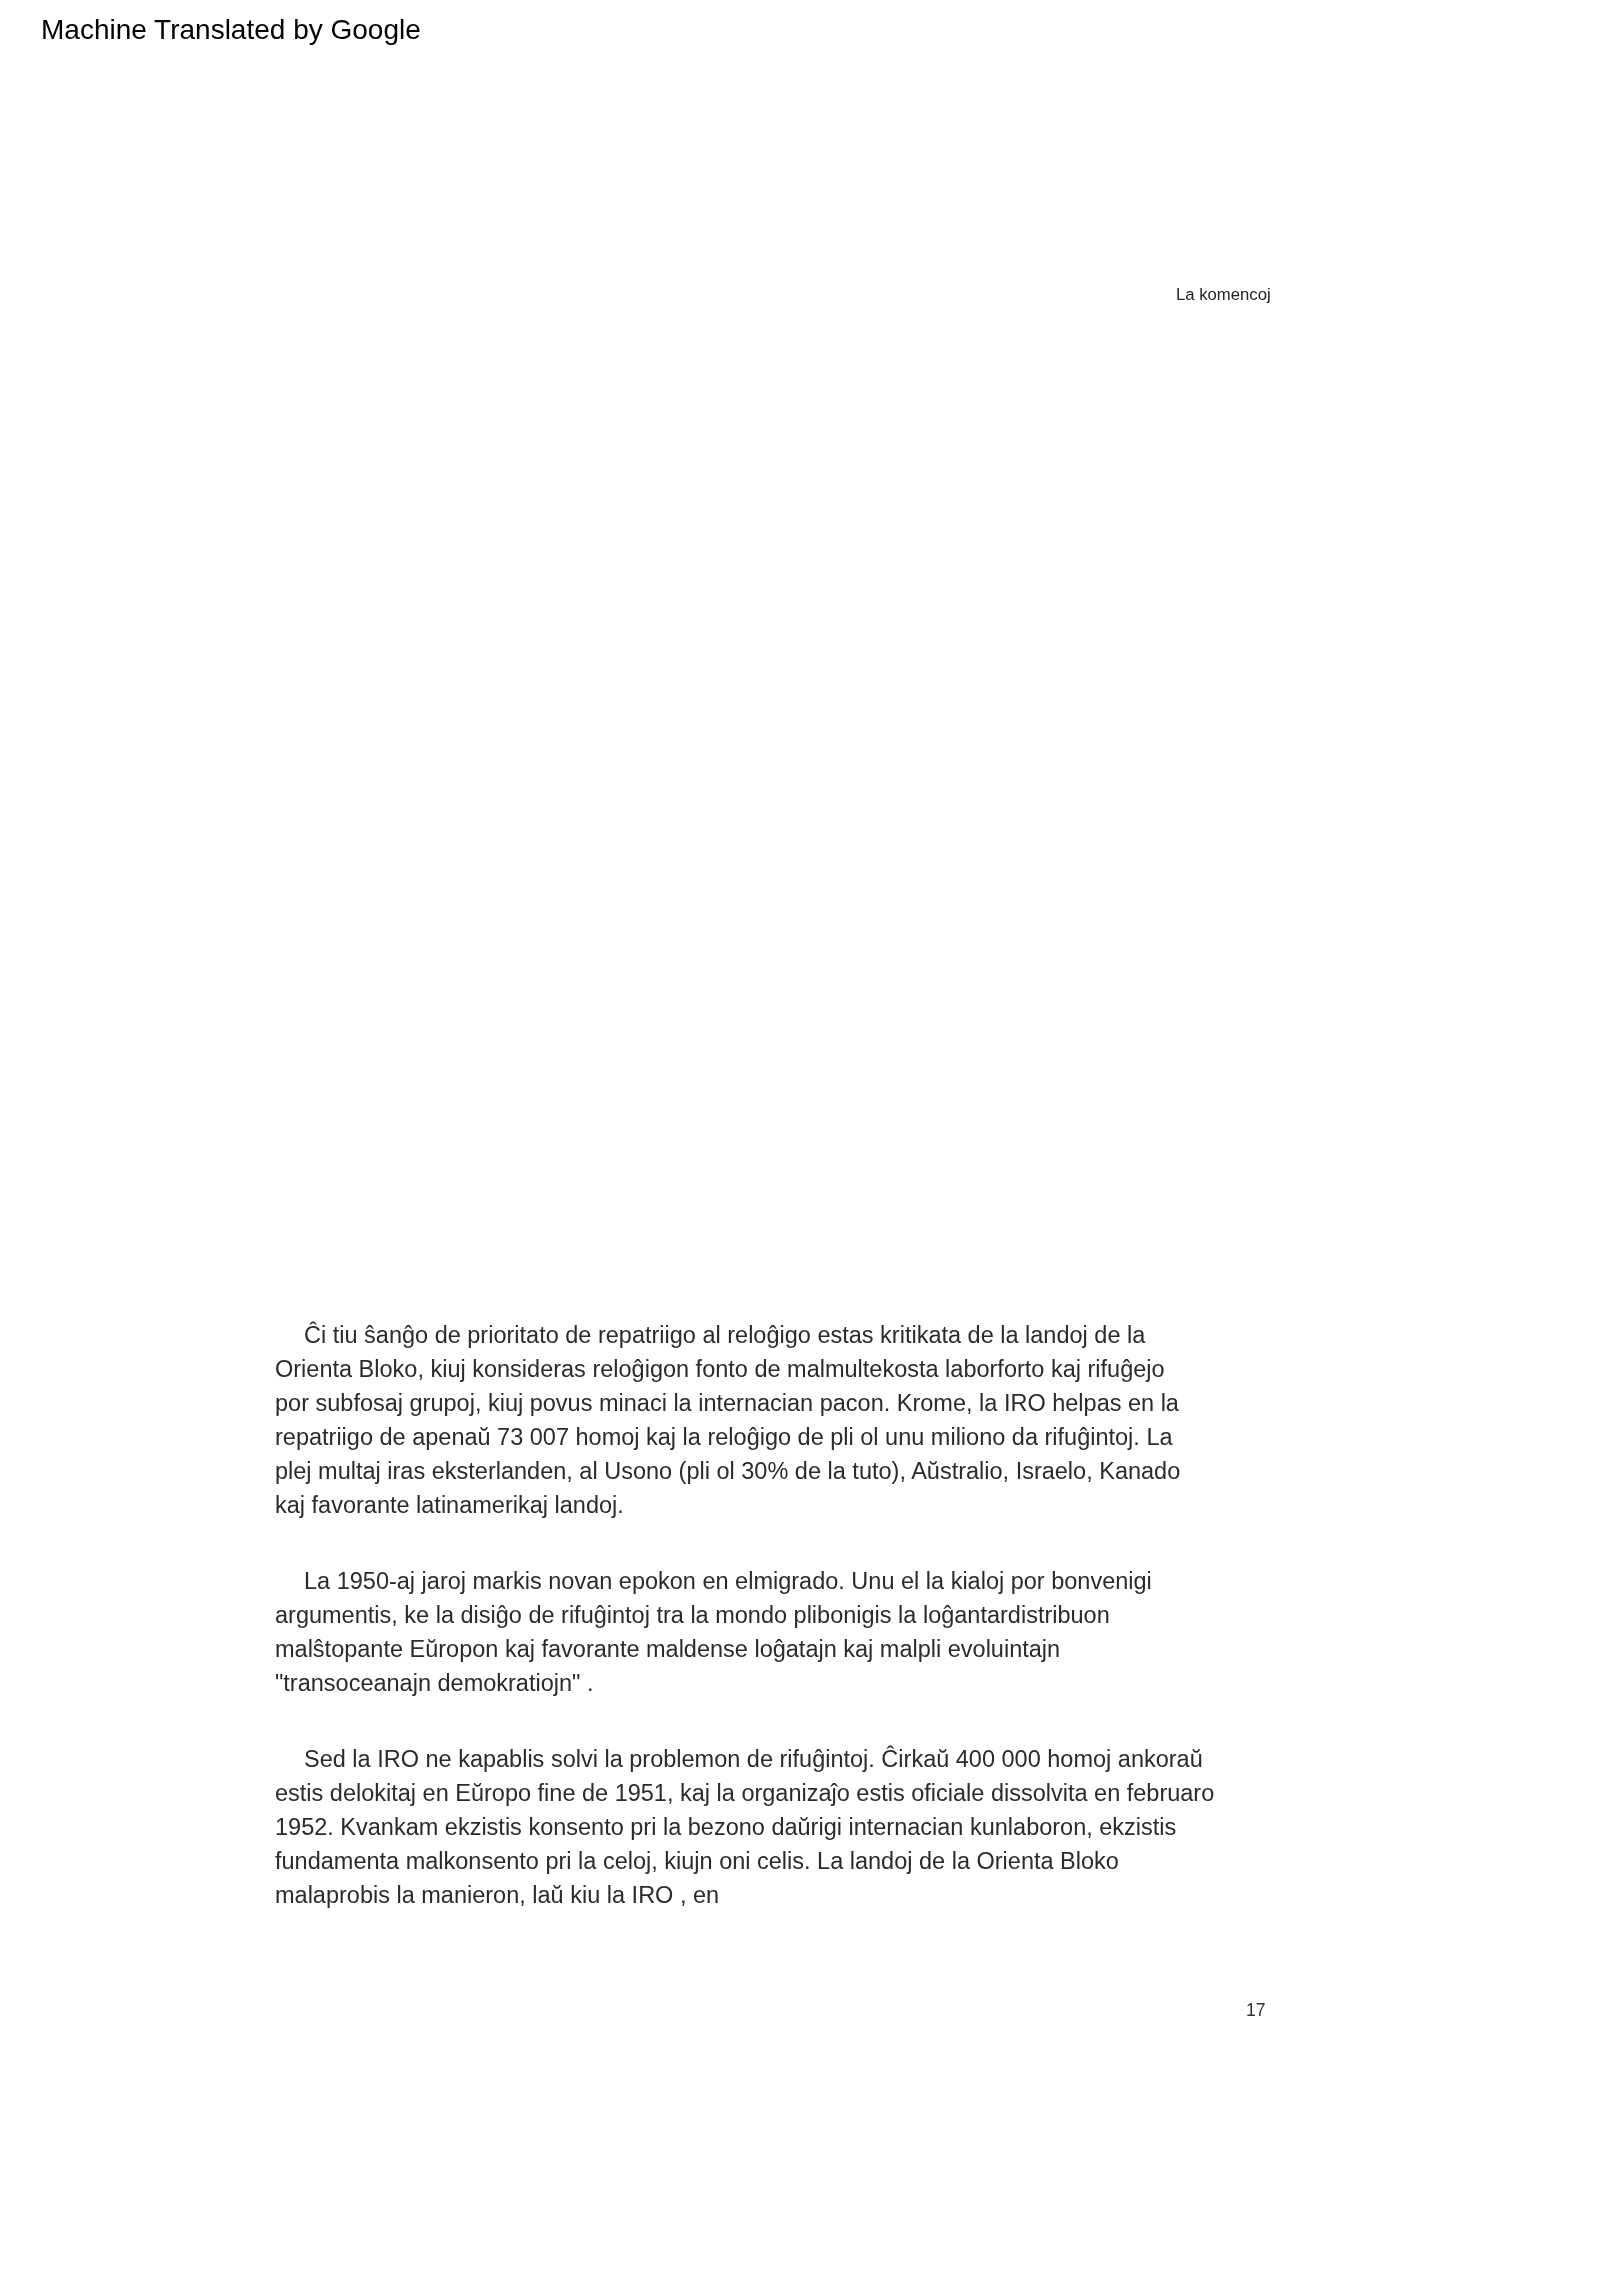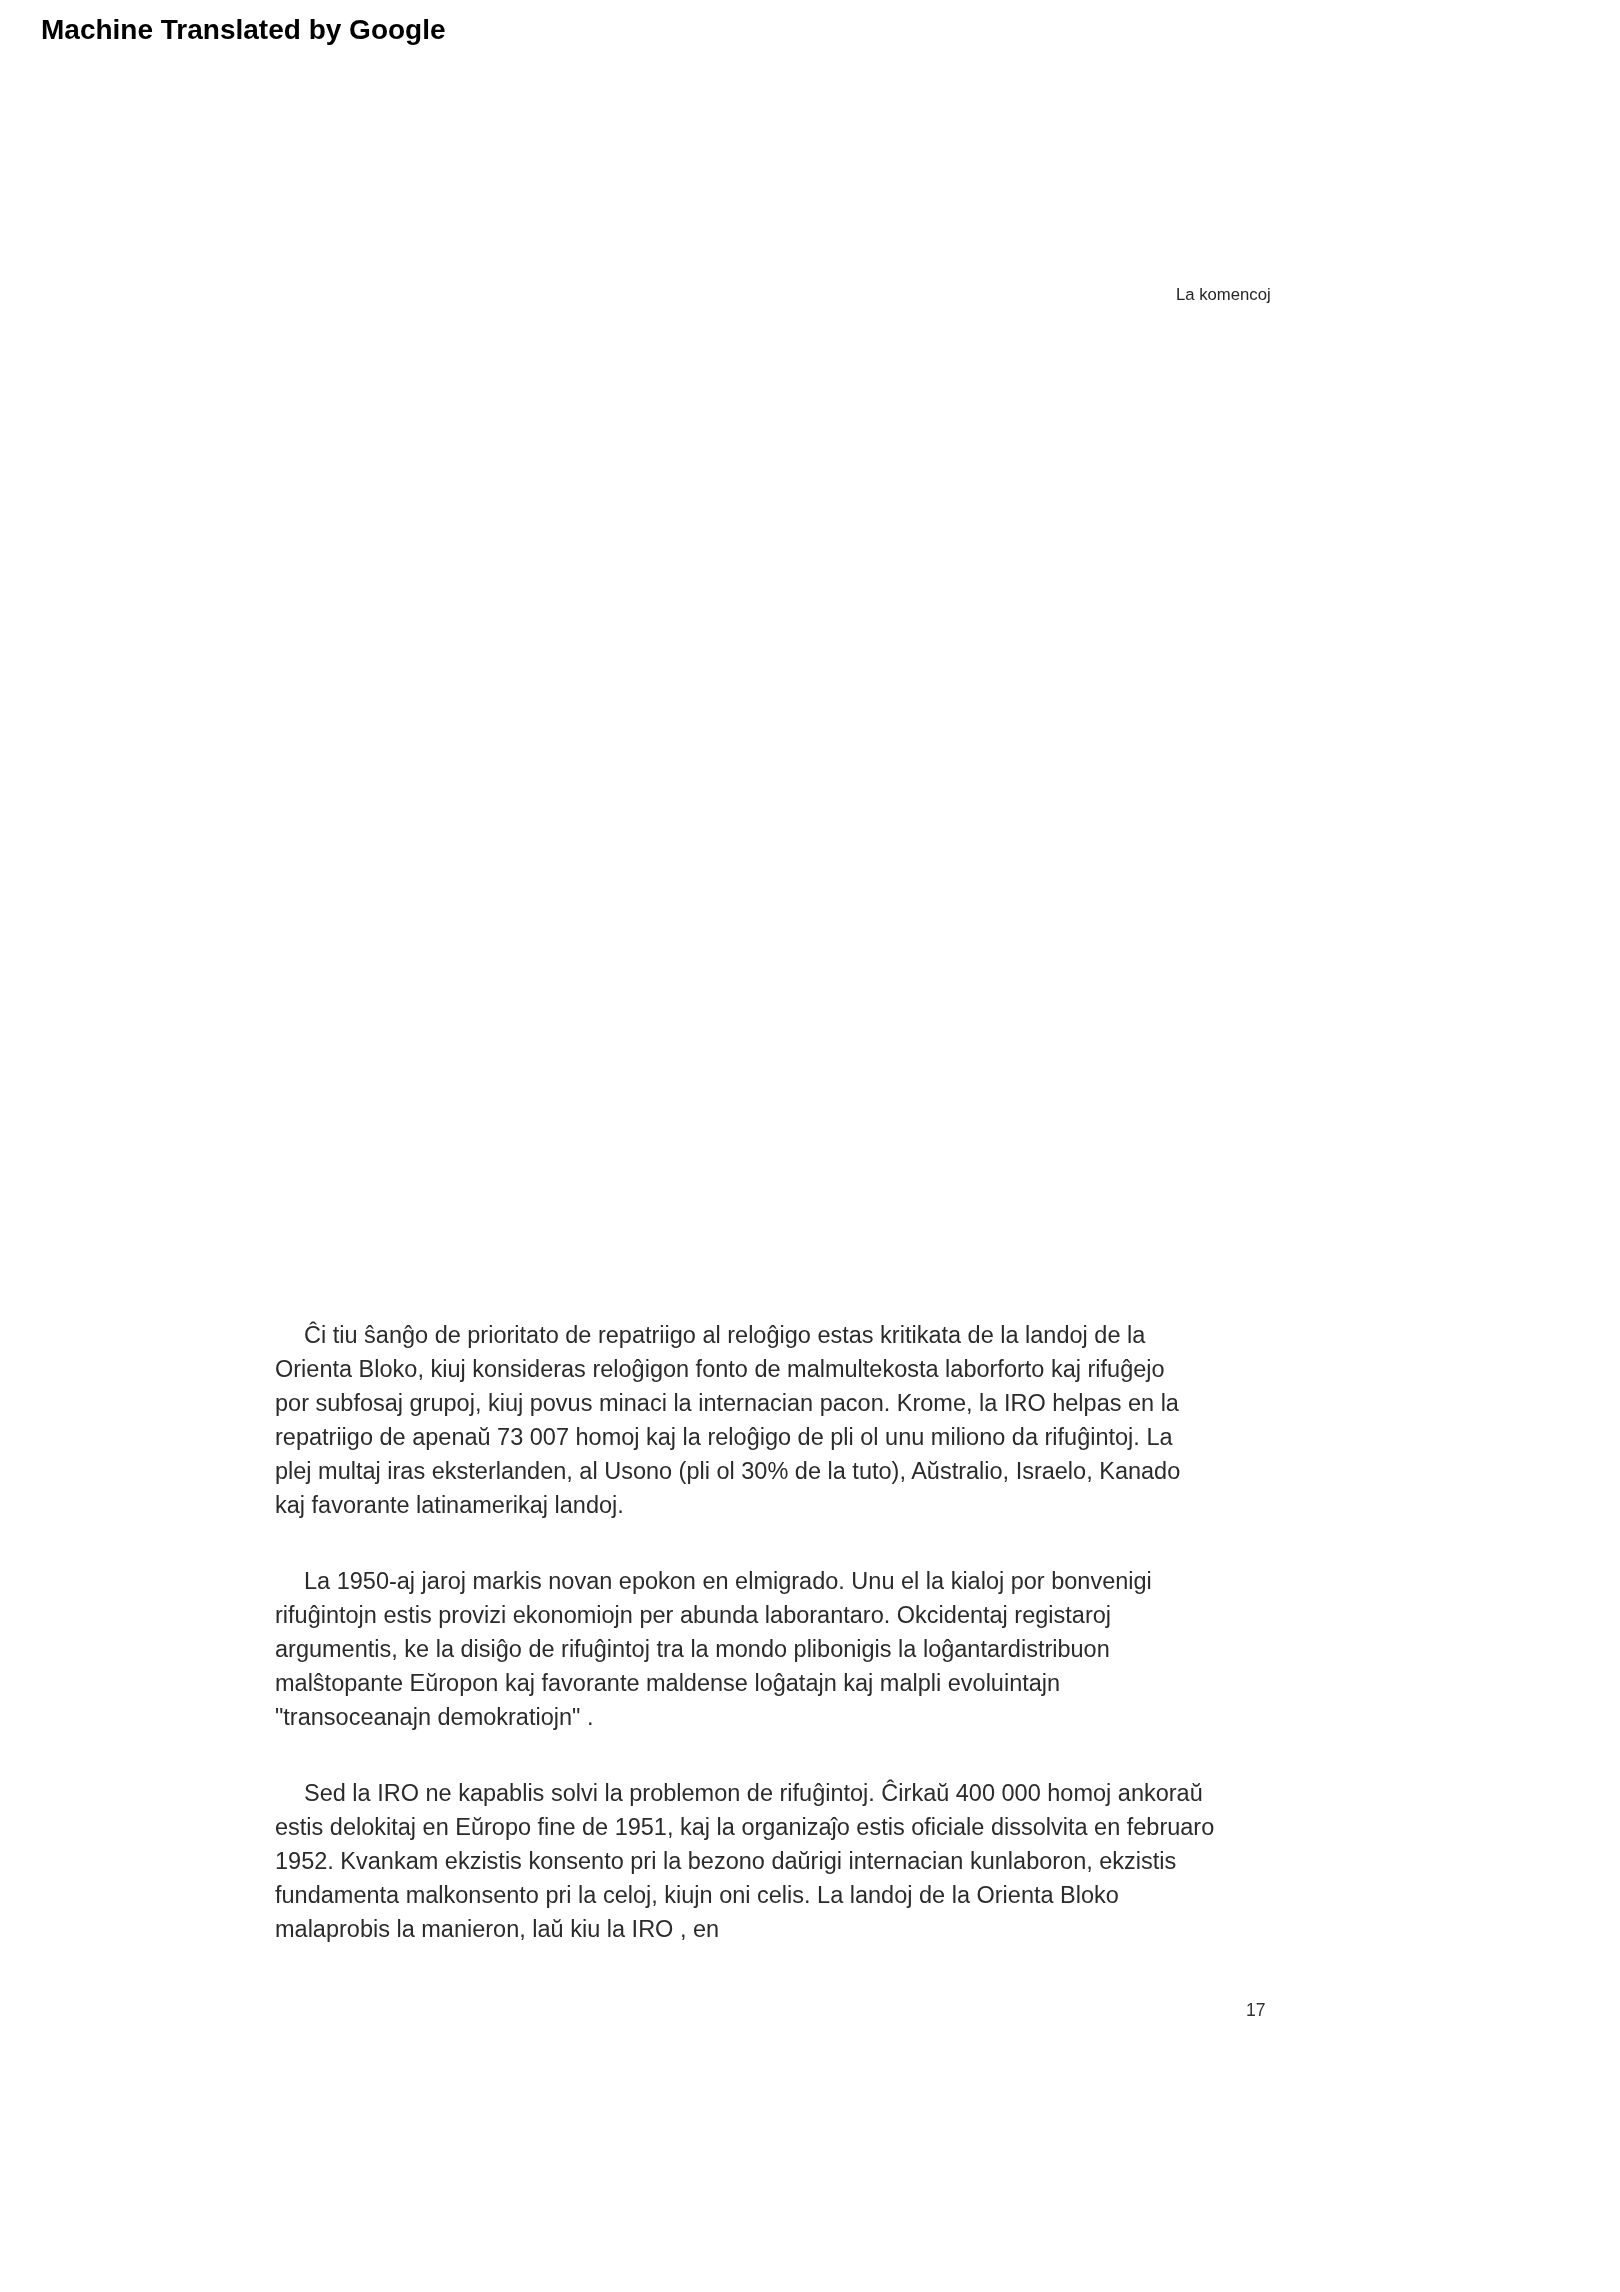--- a/index.html
+++ b/index.html
@@ -10,21 +10,21 @@
     background: #ffffff;
     position: relative;
     font-family: "Liberation Sans", sans-serif;
     overflow: hidden;
   }
   .banner {
     position: absolute;
     left: 41px;
     top: 13.7px;
     font-size: 28px;
-    font-weight: 700;
+    font-weight: 400;
     color: #000000;
     white-space: nowrap;
   }
   .running-header {
     position: absolute;
     left: 1176px;
     top: 285px;
     font-size: 16.7px;
     color: #242424;
     white-space: nowrap;
@@ -72,21 +72,20 @@
       <span class="line indent">Ĉi tiu ŝanĝo de prioritato de repatriigo al reloĝigo estas kritikata de la landoj de la</span>
       <span class="line">Orienta Bloko, kiuj konsideras reloĝigon fonto de malmultekosta laborforto kaj rifuĝejo</span>
       <span class="line">por subfosaj grupoj, kiuj povus minaci la internacian pacon. Krome, la IRO helpas en la</span>
       <span class="line">repatriigo de apenaŭ 73 007 homoj kaj la reloĝigo de pli ol unu miliono da rifuĝintoj. La</span>
       <span class="line">plej multaj iras eksterlanden, al Usono (pli ol 30% de la tuto), Aŭstralio, Israelo, Kanado</span>
       <span class="line">kaj favorante latinamerikaj landoj.</span>
     </p>
 
     <p class="para">
       <span class="line indent">La 1950-aj jaroj markis novan epokon en elmigrado. Unu el la kialoj por bonvenigi</span>
-      <span class="line">rifuĝintojn estis provizi ekonomiojn per abunda laborantaro. Okcidentaj registaroj</span>
       <span class="line">argumentis, ke la disiĝo de rifuĝintoj tra la mondo plibonigis la loĝantardistribuon</span>
       <span class="line">malŝtopante Eŭropon kaj favorante maldense loĝatajn kaj malpli evoluintajn</span>
       <span class="line">"transoceanajn demokratiojn" .</span>
     </p>
 
     <p class="para">
       <span class="line indent">Sed la IRO ne kapablis solvi la problemon de rifuĝintoj. Ĉirkaŭ 400 000 homoj ankoraŭ</span>
       <span class="line">estis delokitaj en Eŭropo fine de 1951, kaj la organizaĵo estis oficiale dissolvita en februaro</span>
       <span class="line">1952. Kvankam ekzistis konsento pri la bezono daŭrigi internacian kunlaboron, ekzistis</span>
       <span class="line">fundamenta malkonsento pri la celoj, kiujn oni celis. La landoj de la Orienta Bloko</span>

